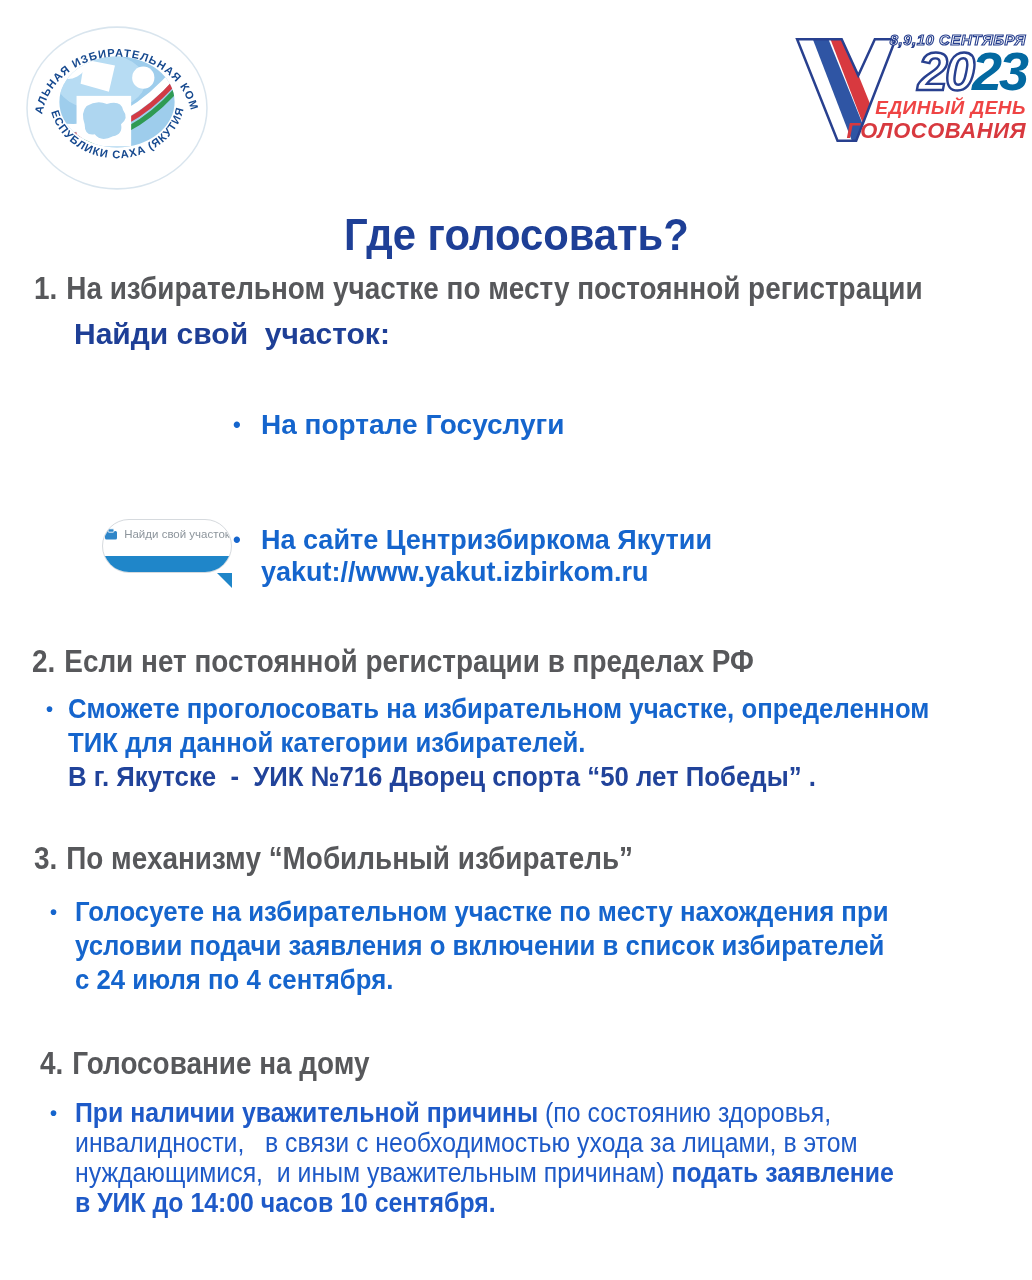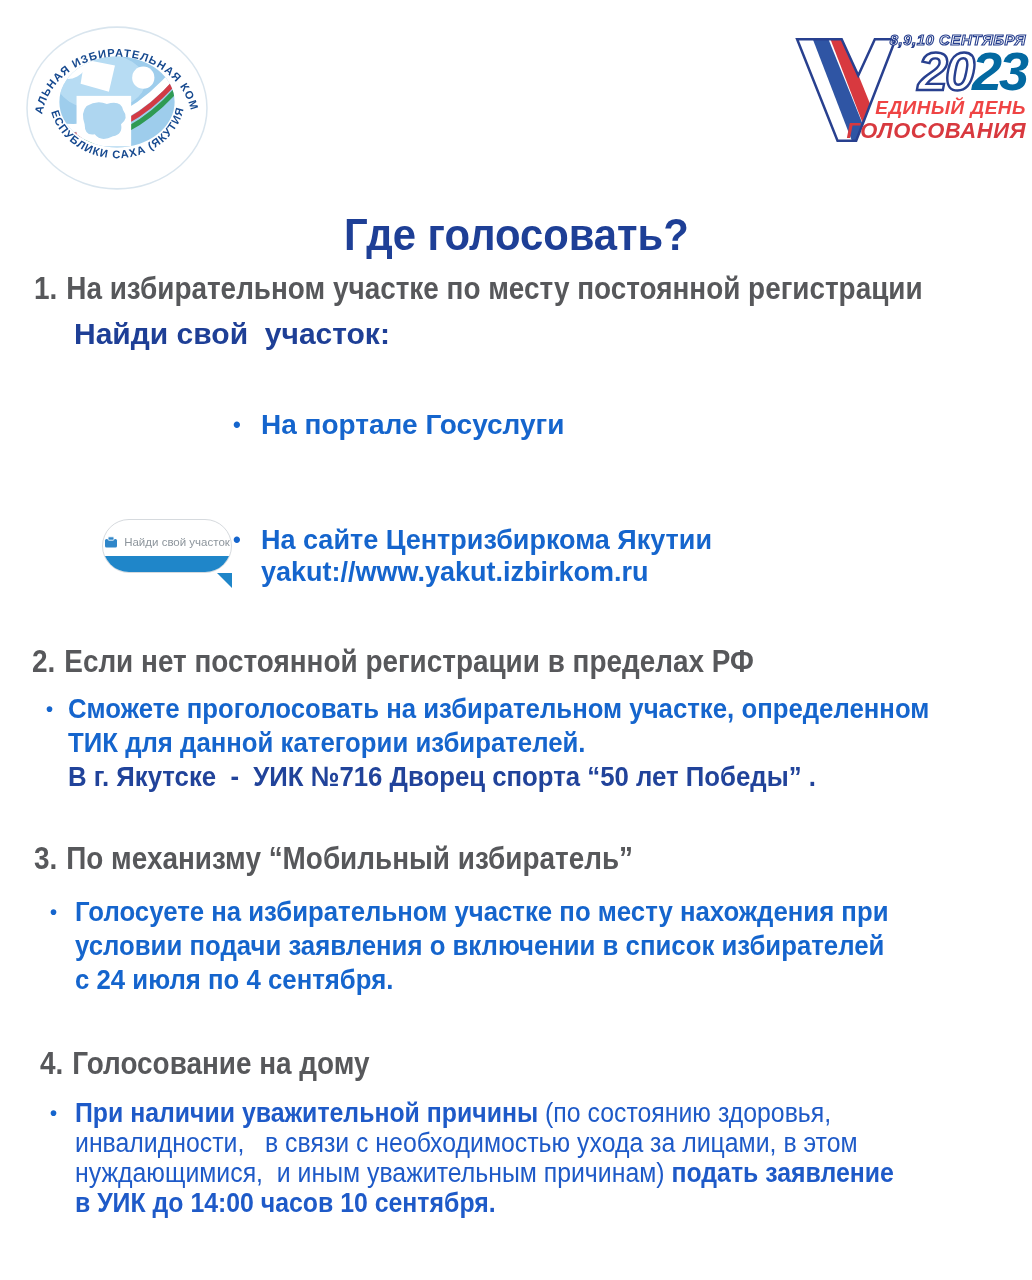--- a/index.html
+++ b/index.html
@@ -51,21 +51,21 @@
   .item2 .bullet{width:28px;font-size:22px;line-height:32px;}
   .item2 .lbl{font-size:27px;font-weight:bold;color:#1565cd;line-height:32px;}
 
   
   .bubble-wrap{left:102px;top:519px;width:132px;height:58px;}
   .bubble-body{position:absolute;left:0;top:0;width:130px;height:54px;background:#fff;
                border:1.5px solid #d6dade;border-radius:27px;overflow:hidden;box-sizing:border-box;}
   .bubble-band{position:absolute;left:0;right:0;bottom:0;height:16px;background:#1f86c9;}
   .bubble-tail{position:absolute;right:2px;bottom:-11px;width:0;height:0;
                border-top:15px solid #1f86c9;border-left:15px solid transparent;}
-  .bubble-content{position:absolute;left:0;right:0;top:16px;display:flex;justify-content:center;
+  .bubble-content{position:absolute;left:0;right:0;top:8px;display:flex;justify-content:center;
                   align-items:center;gap:6px;}
   .bubble-label{font-size:11.5px;color:#8d959c;}
 
   
   .body2{left:46px;top:692px;}
   .body2 .bullet{width:22px;font-size:20px;line-height:34px;}
   .body3{left:50px;top:895px;}
   .body3 .bullet{width:25px;font-size:20px;line-height:34px;}
   .body4{left:50px;top:1098px;}
   .body4 .bullet{width:25px;font-size:20px;line-height:30px;}

